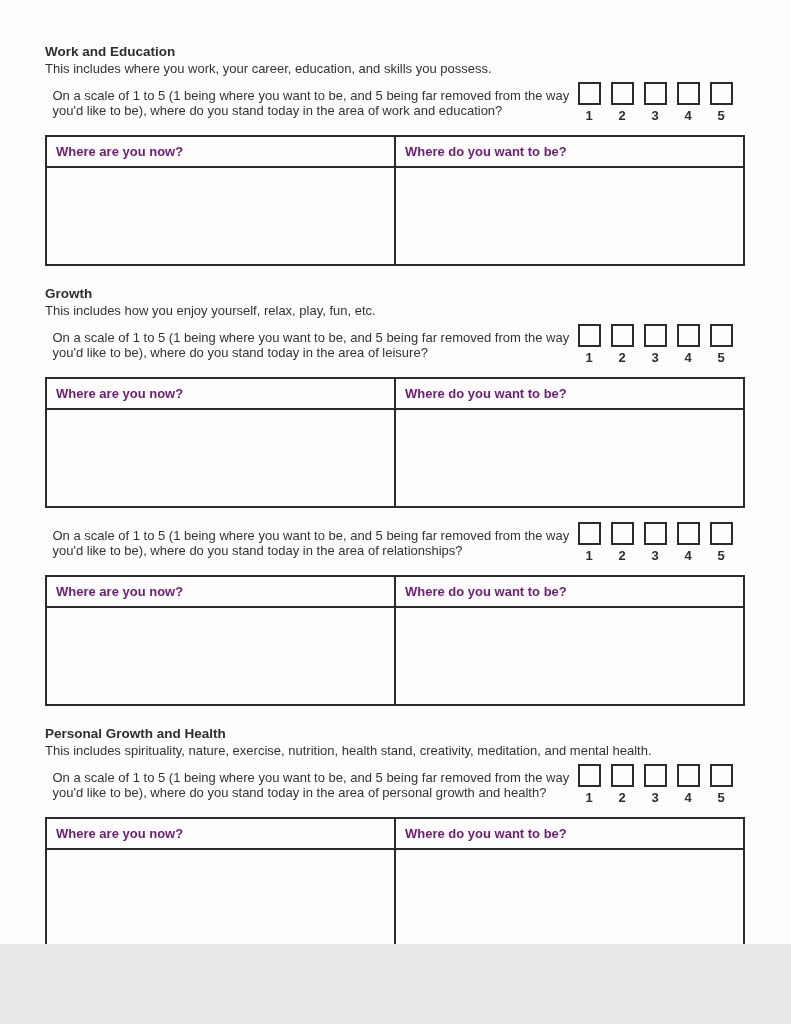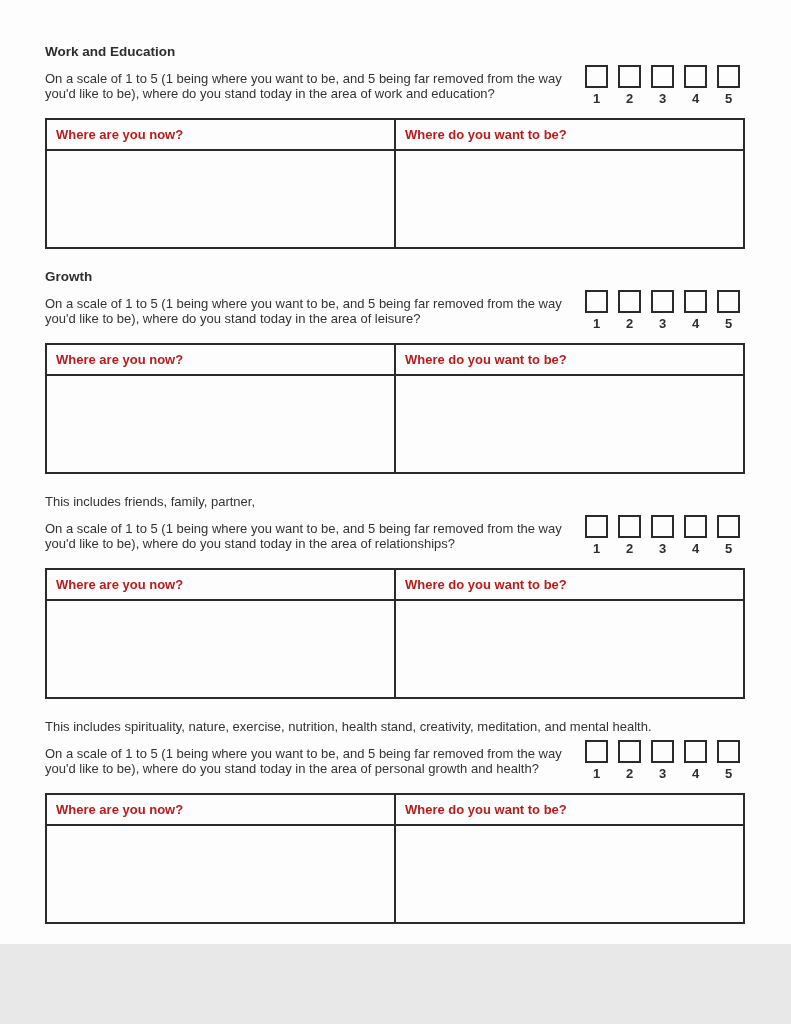--- a/index.html
+++ b/index.html
@@ -24,21 +24,21 @@
   .section-title {
     margin: 0;
     font-size: 13.5px;
     line-height: 15px;
     font-weight: bold;
     color: #2e2e2e;
   }
   .section-desc { margin: 2px 0 0 0; }
   .qrow {
     display: flex;
-    justify-content: space-between;
+    justify-content: center;
     align-items: flex-start;
     margin-top: 12px;
   }
   .question {
     margin: 0;
     width: 525px;
   }
   .scale { margin-top: -6px; width: 160px; }
   .scale-boxes { display: flex; gap: 10px; }
   .checkbox {
@@ -64,21 +64,21 @@
     margin-top: 12px;
   }
   table.answers th, table.answers td {
     border: 2px solid #2b2b2b;
     font-size: 13px;
     text-align: left;
     vertical-align: top;
   }
   table.answers th {
     font-weight: bold;
-    color: #b91c1c;
+    color: #701a75;
     padding: 7px 9px 7px 9px;
   }
   table.answers td.answer-cell {
     height: 88px;
     padding: 4px 9px;
     cursor: text;
   }
   .page-number {
     margin-top: 13px;
     text-align: right;
@@ -86,20 +86,21 @@
     color: #3a3a3a;
   }
 </style>
 </head>
 <body>
 
 <div class="page">
 
   <div class="section">
     <h2 class="section-title">Work and Education</h2>
+    <p class="section-desc">This includes where you work, your career, education, and skills you possess.</p>
     <div class="qrow">
       <p class="question">On a scale of 1 to 5 (1 being where you want to be, and 5 being far removed from the way you'd like to be), where do you stand today in the area of work and education?</p>
       <div class="scale">
         <div class="scale-boxes">
           <span class="checkbox"></span>
           <span class="checkbox"></span>
           <span class="checkbox"></span>
           <span class="checkbox"></span>
           <span class="checkbox"></span>
         </div>
@@ -121,20 +122,21 @@
         <tr>
           <td class="answer-cell"></td>
           <td class="answer-cell"></td>
         </tr>
       </tbody>
     </table>
   </div>
 
   <div class="section">
     <h2 class="section-title">Growth</h2>
+    <p class="section-desc">This includes how you enjoy yourself, relax, play, fun, etc.</p>
     <div class="qrow">
       <p class="question">On a scale of 1 to 5 (1 being where you want to be, and 5 being far removed from the way you'd like to be), where do you stand today in the area of leisure?</p>
       <div class="scale">
         <div class="scale-boxes">
           <span class="checkbox"></span>
           <span class="checkbox"></span>
           <span class="checkbox"></span>
           <span class="checkbox"></span>
           <span class="checkbox"></span>
         </div>
@@ -155,21 +157,20 @@
         </tr>
         <tr>
           <td class="answer-cell"></td>
           <td class="answer-cell"></td>
         </tr>
       </tbody>
     </table>
   </div>
 
   <div class="section">
-    <p class="section-desc">This includes friends, family, partner,</p>
     <div class="qrow">
       <p class="question">On a scale of 1 to 5 (1 being where you want to be, and 5 being far removed from the way you'd like to be), where do you stand today in the area of relationships?</p>
       <div class="scale">
         <div class="scale-boxes">
           <span class="checkbox"></span>
           <span class="checkbox"></span>
           <span class="checkbox"></span>
           <span class="checkbox"></span>
           <span class="checkbox"></span>
         </div>
@@ -190,20 +191,21 @@
         </tr>
         <tr>
           <td class="answer-cell"></td>
           <td class="answer-cell"></td>
         </tr>
       </tbody>
     </table>
   </div>
 
   <div class="section">
+    <h2 class="section-title">Personal Growth and Health</h2>
     <p class="section-desc">This includes spirituality, nature, exercise, nutrition, health stand, creativity, meditation, and mental health.</p>
     <div class="qrow">
       <p class="question">On a scale of 1 to 5 (1 being where you want to be, and 5 being far removed from the way you'd like to be), where do you stand today in the area of personal growth and health?</p>
       <div class="scale">
         <div class="scale-boxes">
           <span class="checkbox"></span>
           <span class="checkbox"></span>
           <span class="checkbox"></span>
           <span class="checkbox"></span>
           <span class="checkbox"></span>

